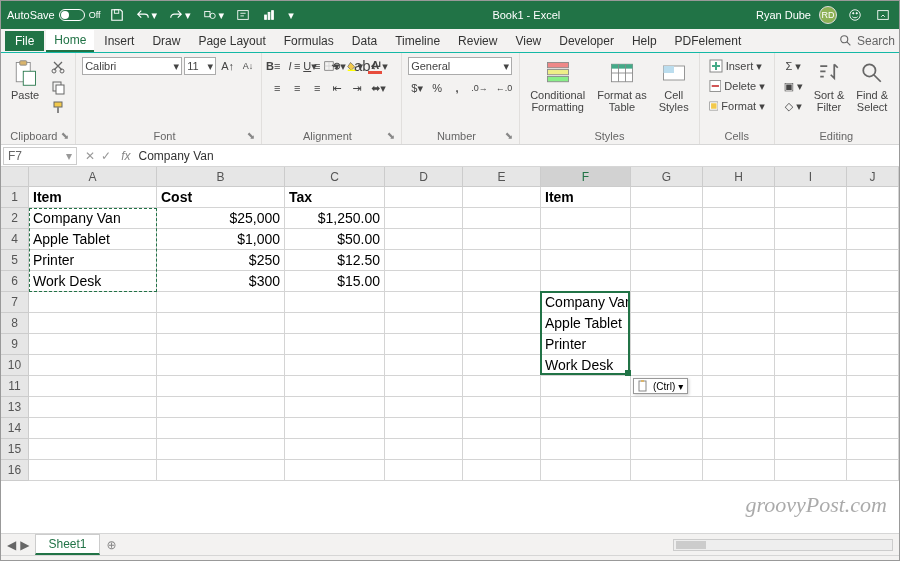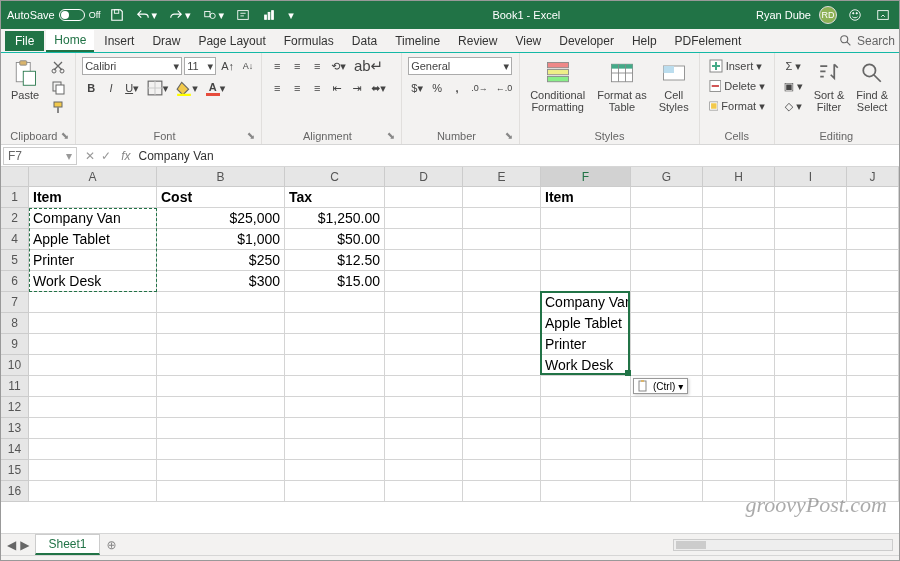--- a/index.html
+++ b/index.html
@@ -198,21 +198,21 @@
           </span>
       </div>
     </div>
     <div style="display:flex;justify-content:space-between;align-items:baseline;">
         <span class="ribbon-group-label" style="flex:1;">Clipboard</span>
         <span class="dlauncher">⬊</span>
       </div>
   </div>
 
   <div class="ribbon-group" style="width:186px;">
-    <div class="rg-content" style="flex-direction:column;gap:4px;">
+    <div class="rg-content" style="flex-direction:row;gap:4px;">
       <div class="rb-row">
         <div class="rb-sel" style="width:100px;">
             <span>Calibri</span>
             <span style="margin-left:auto;">▾</span>
           </div>
         <div class="rb-sel" style="width:32px;">
             <span>11</span>
             <span style="margin-left:auto;">▾</span>
           </div>
         <span class="rb-btn" style="font-size:11px;">A↑</span>
@@ -534,33 +534,20 @@
         <div class="cell" style="width: 100px;"></div>
         <div class="cell" style="width: 78px;"></div>
         <div class="cell" style="width: 78px;"></div>
         <div class="cell" style="width: 90px;"></div>
         <div class="cell" style="width: 72px;"></div>
         <div class="cell" style="width: 72px;"></div>
         <div class="cell" style="width: 72px;"></div>
         <div class="cell" style="width: 52px;"></div>
       </div>
       <div class="row">
-        <div class="row-h">12</div>
-        <div class="cell" style="width: 128px;"></div>
-        <div class="cell" style="width: 128px;"></div>
-        <div class="cell" style="width: 100px;"></div>
-        <div class="cell" style="width: 78px;"></div>
-        <div class="cell" style="width: 78px;"></div>
-        <div class="cell" style="width: 90px;"></div>
-        <div class="cell" style="width: 72px;"></div>
-        <div class="cell" style="width: 72px;"></div>
-        <div class="cell" style="width: 72px;"></div>
-        <div class="cell" style="width: 52px;"></div>
-      </div>
-      <div class="row">
         <div class="row-h">13</div>
         <div class="cell" style="width: 128px;"></div>
         <div class="cell" style="width: 128px;"></div>
         <div class="cell" style="width: 100px;"></div>
         <div class="cell" style="width: 78px;"></div>
         <div class="cell" style="width: 78px;"></div>
         <div class="cell" style="width: 90px;"></div>
         <div class="cell" style="width: 72px;"></div>
         <div class="cell" style="width: 72px;"></div>
         <div class="cell" style="width: 72px;"></div>

